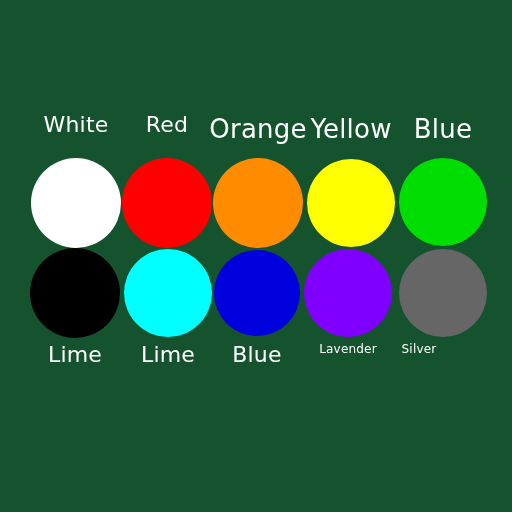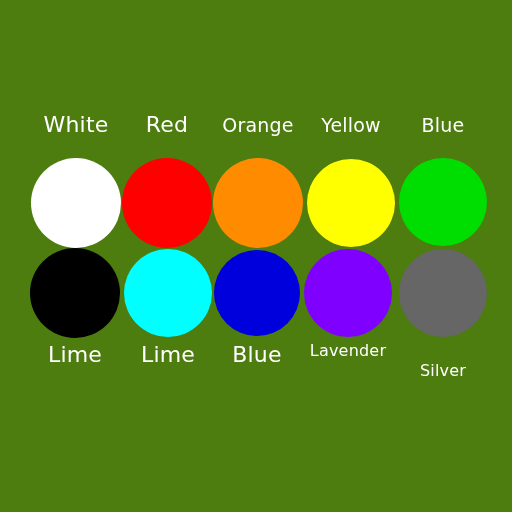--- a/index.html
+++ b/index.html
@@ -27,30 +27,30 @@
     letter-spacing: 0.2px;
     text-align: center;
     transform: translateX(-50%);
   }
   .swatch-circle {
     position: absolute;
     border-radius: 50%;
     transform: translateX(-50%);
   }
   .label-lg { font-size: 22px; }
-  .label-md { font-size: 19px; }
-  .label-sm { font-size: 16px; }
+  .label-md { font-size: 26px; }
+  .label-sm { font-size: 12px; }
   .row-top-circles .swatch-circle { z-index: 2; }
   .row-bottom-circles .swatch-circle { z-index: 1; }
   .row-top-labels, .row-bottom-labels { z-index: 3; position: absolute; }
 </style>
 </head>
 <body>
 
-<div id="canvas" style="background: #4d7c0f; width: 512px; height: 512px; text-decoration: underline;">
+<div id="canvas" style="background: #14532d; width: 512px; height: 512px; text-decoration: underline;">
 
   <div class="row-bottom-circles">
       <div class="swatch-circle" style="background: rgb(0, 0, 0); width: 90px; height: 90px; left: 75px; top: 248px;"></div>
       <div class="swatch-circle" style="background: rgb(0, 255, 255); width: 88px; height: 88px; left: 168px; top: 249px;"></div>
       <div class="swatch-circle" style="background: rgb(0, 0, 221); width: 86px; height: 86px; left: 257px; top: 250px;"></div>
       <div class="swatch-circle" style="background: rgb(128, 0, 255); width: 88px; height: 88px; left: 348px; top: 249px;"></div>
       <div class="swatch-circle" style="background: rgb(102, 102, 102); width: 88px; height: 88px; left: 443px; top: 249px;"></div>
     </div>
 
   <div class="row-top-circles">
@@ -66,16 +66,16 @@
       <div class="swatch-label label-lg" style="left: 167px; top: 114px; color: rgb(255, 255, 255); text-align: right;">Red</div>
       <div class="swatch-label label-md" style="left: 258px; top: 116px; color: rgb(255, 255, 255);">Orange</div>
       <div class="swatch-label label-md" style="left: 351px; top: 116px; color: rgb(255, 255, 255);">Yellow</div>
       <div class="swatch-label label-md" style="left: 443px; top: 116px; color: rgb(255, 255, 255);">Blue</div>
     </div>
   <div class="row-bottom-labels">
       <div class="swatch-label label-lg" style="left: 75px; top: 344px; color: rgb(255, 255, 255);">Lime</div>
       <div class="swatch-label label-lg" style="left: 168px; top: 344px; color: rgb(255, 255, 255);">Lime</div>
       <div class="swatch-label label-lg" style="left: 241px; top: 344px; color: rgb(255, 255, 255); margin-left: 16px;">Blue</div>
       <div class="swatch-label label-sm" style="left: 348px; top: 343px; color: rgb(255, 255, 255);">Lavender</div>
-      <div class="swatch-label label-sm" style="left: 443px; top: 343px; color: rgb(255, 255, 255); margin-top: 20px;">Silver</div>
+      <div class="swatch-label label-sm" style="left: 419px; top: 343px; color: rgb(255, 255, 255);">Silver</div>
     </div>
 
 </div>
 
 </body></html>

